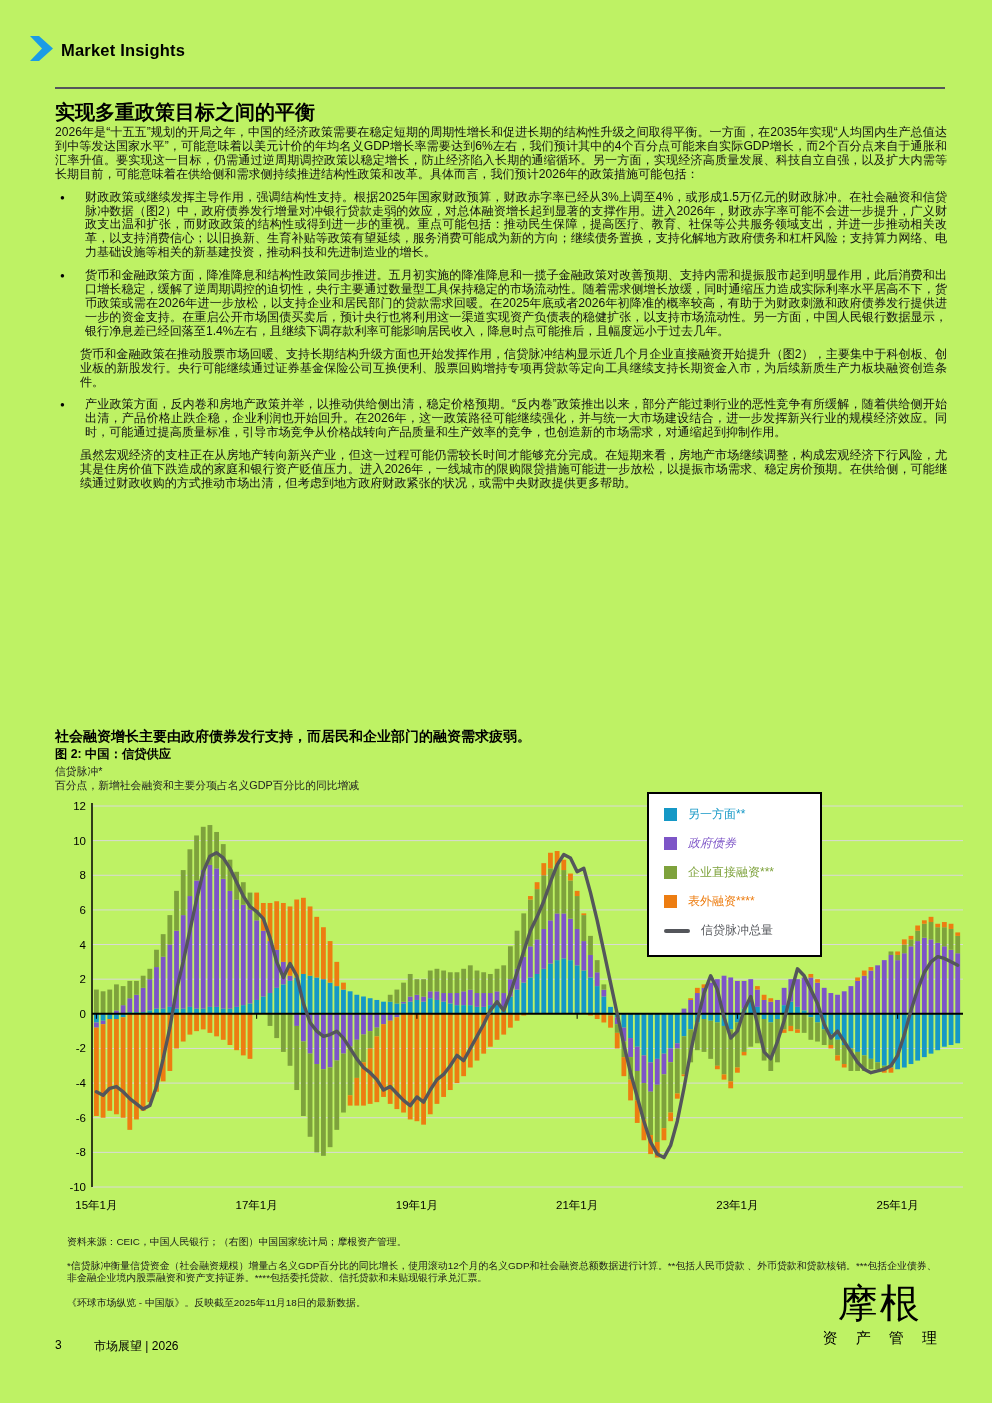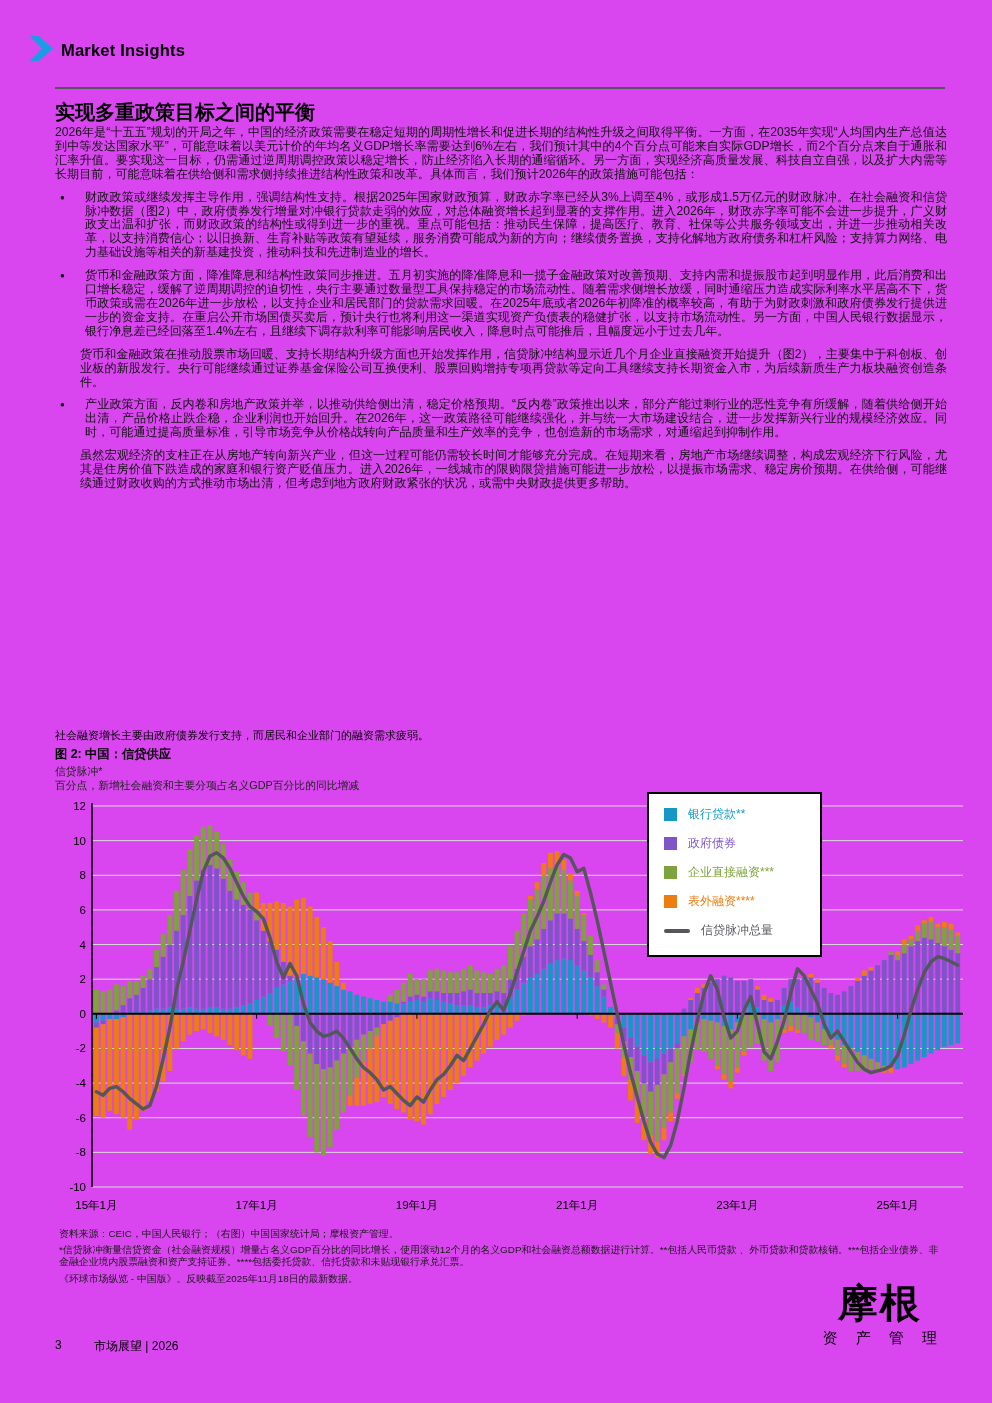--- a/index.html
+++ b/index.html
@@ -1,50 +1,50 @@
 <!DOCTYPE html>
 <html><head>
 <meta charset="utf-8">
 <style>
   html,body{margin:0;padding:0;background:#e8e8e8;}
-  .page{position:relative;width:992px;height:1403px;background:#d946ef;margin:0 auto;
+  .page{position:relative;width:992px;height:1403px;background:#bef264;margin:0 auto;
         font-family:"Liberation Sans","DejaVu Sans",sans-serif;color:#1a1a1a;overflow:hidden;}
   
   .brand{position:absolute;left:30px;top:36px;display:flex;align-items:center;gap:8px;}
   .brand-text{font-size:16.5px;font-weight:700;color:#000;letter-spacing:.2px;}
   .header-rule{position:absolute;left:55px;top:87px;width:890px;height:2px;background:#54565b;}
   .article-title{position:absolute;left:55px;top:99px;font-size:20px;font-weight:700;color:#000;}
   
   .body-copy{position:absolute;left:55px;top:126px;width:892px;font-size:12.1px;line-height:13.9px;
              text-align:justify;color:#111;}
   .body-copy p{margin:0 0 9px 0;}
   .bullet-row{display:flex;margin:0 0 9px 0;}
   .bullet-dot{flex:0 0 25px;font-size:8px;line-height:13.9px;padding-left:5px;color:#000;}
   .bullet-body{flex:1;}
   .indented{margin-left:25px !important;}
   
-  .fig-lead{position:absolute;left:55px;top:728px;width:892px;font-size:11px;font-weight:400;color:#000;}
+  .fig-lead{position:absolute;left:55px;top:728px;width:892px;font-size:14px;font-weight:700;color:#000;}
   .fig-title{position:absolute;left:55px;top:746px;font-size:12.3px;font-weight:700;color:#000;}
   .fig-sub{position:absolute;left:55px;top:765px;font-size:10.8px;color:#222;}
   .fig-units{position:absolute;left:55px;top:779px;font-size:10.8px;color:#222;}
   
   .chart-wrap{position:absolute;left:55px;top:796px;width:910px;height:425px;}
   .legend{position:absolute;left:592px;top:-4px;width:150px;background:#fff;border:2.5px solid #000;
           padding:12px 6px 4px 15px;z-index:5;}
   .legend-item{display:flex;align-items:center;gap:11px;margin-bottom:12px;font-size:12px;}
   .swatch{width:13px;height:13px;flex:0 0 13px;}
   .line-swatch{width:26px;height:4px;border-radius:2px;flex:0 0 26px;}
   
   .footnotes{position:absolute;left:55px;top:1224px;width:897px;font-size:9.9px;line-height:12.2px;color:#1a1a1a;}
-  .footnotes div{margin:4px;}
+  .footnotes div{margin:12px;}
   
   .page-num{position:absolute;left:55px;top:1338px;font-size:12px;color:#000;}
   .pub-name{position:absolute;left:94px;top:1338px;font-size:12px;color:#000;}
   .jpm-logo{position:absolute;right:48px;top:1282px;text-align:center;}
-  .jpm-primary{font-family:"DejaVu Serif","Liberation Serif",serif;font-size:40px;font-weight:700;
+  .jpm-primary{font-family:"DejaVu Serif","Liberation Serif",serif;font-size:40px;font-weight:400;
                line-height:42px;color:#000;letter-spacing:2px;}
   .jpm-secondary{font-size:15px;color:#000;letter-spacing:7px;margin-top:5px;padding-left:7px;}
   svg text{font-family:"Liberation Sans","DejaVu Sans",sans-serif;}
 </style>
 </head>
 <body>
 
 <div class="page">
 
   <div class="brand">
@@ -633,25 +633,25 @@
         <text x="41.40369230769231" y="413" text-anchor="middle" font-size="11.5" fill="#000">15年1月</text>
         <text x="201.64984615384614" y="413" text-anchor="middle" font-size="11.5" fill="#000">17年1月</text>
         <text x="361.896" y="413" text-anchor="middle" font-size="11.5" fill="#000">19年1月</text>
         <text x="522.1421538461537" y="413" text-anchor="middle" font-size="11.5" fill="#000">21年1月</text>
         <text x="682.3883076923076" y="413" text-anchor="middle" font-size="11.5" fill="#000">23年1月</text>
         <text x="842.6344615384616" y="413" text-anchor="middle" font-size="11.5" fill="#000">25年1月</text>
       </svg>
     <div class="legend">
       <div class="legend-item">
         <span class="swatch" style="background: rgb(21, 152, 198);"></span>
-        <span style="color: rgb(21, 152, 198);">银行贷款**</span>
+        <span style="color: rgb(21, 152, 198);">另一方面**</span>
       </div>
       <div class="legend-item">
         <span class="swatch" style="background: rgb(125, 85, 199);"></span>
-        <span style="color: rgb(125, 85, 199);">政府债券</span>
+        <span style="color: rgb(125, 85, 199); font-style: italic;">政府债券</span>
       </div>
       <div class="legend-item">
         <span class="swatch" style="background: rgb(126, 162, 60);"></span>
         <span style="color: rgb(126, 162, 60);">企业直接融资***</span>
       </div>
       <div class="legend-item">
         <span class="swatch" style="background: rgb(237, 125, 17);"></span>
         <span style="color: rgb(237, 125, 17); text-align: right;">表外融资****</span>
       </div>
       <div class="legend-item">

